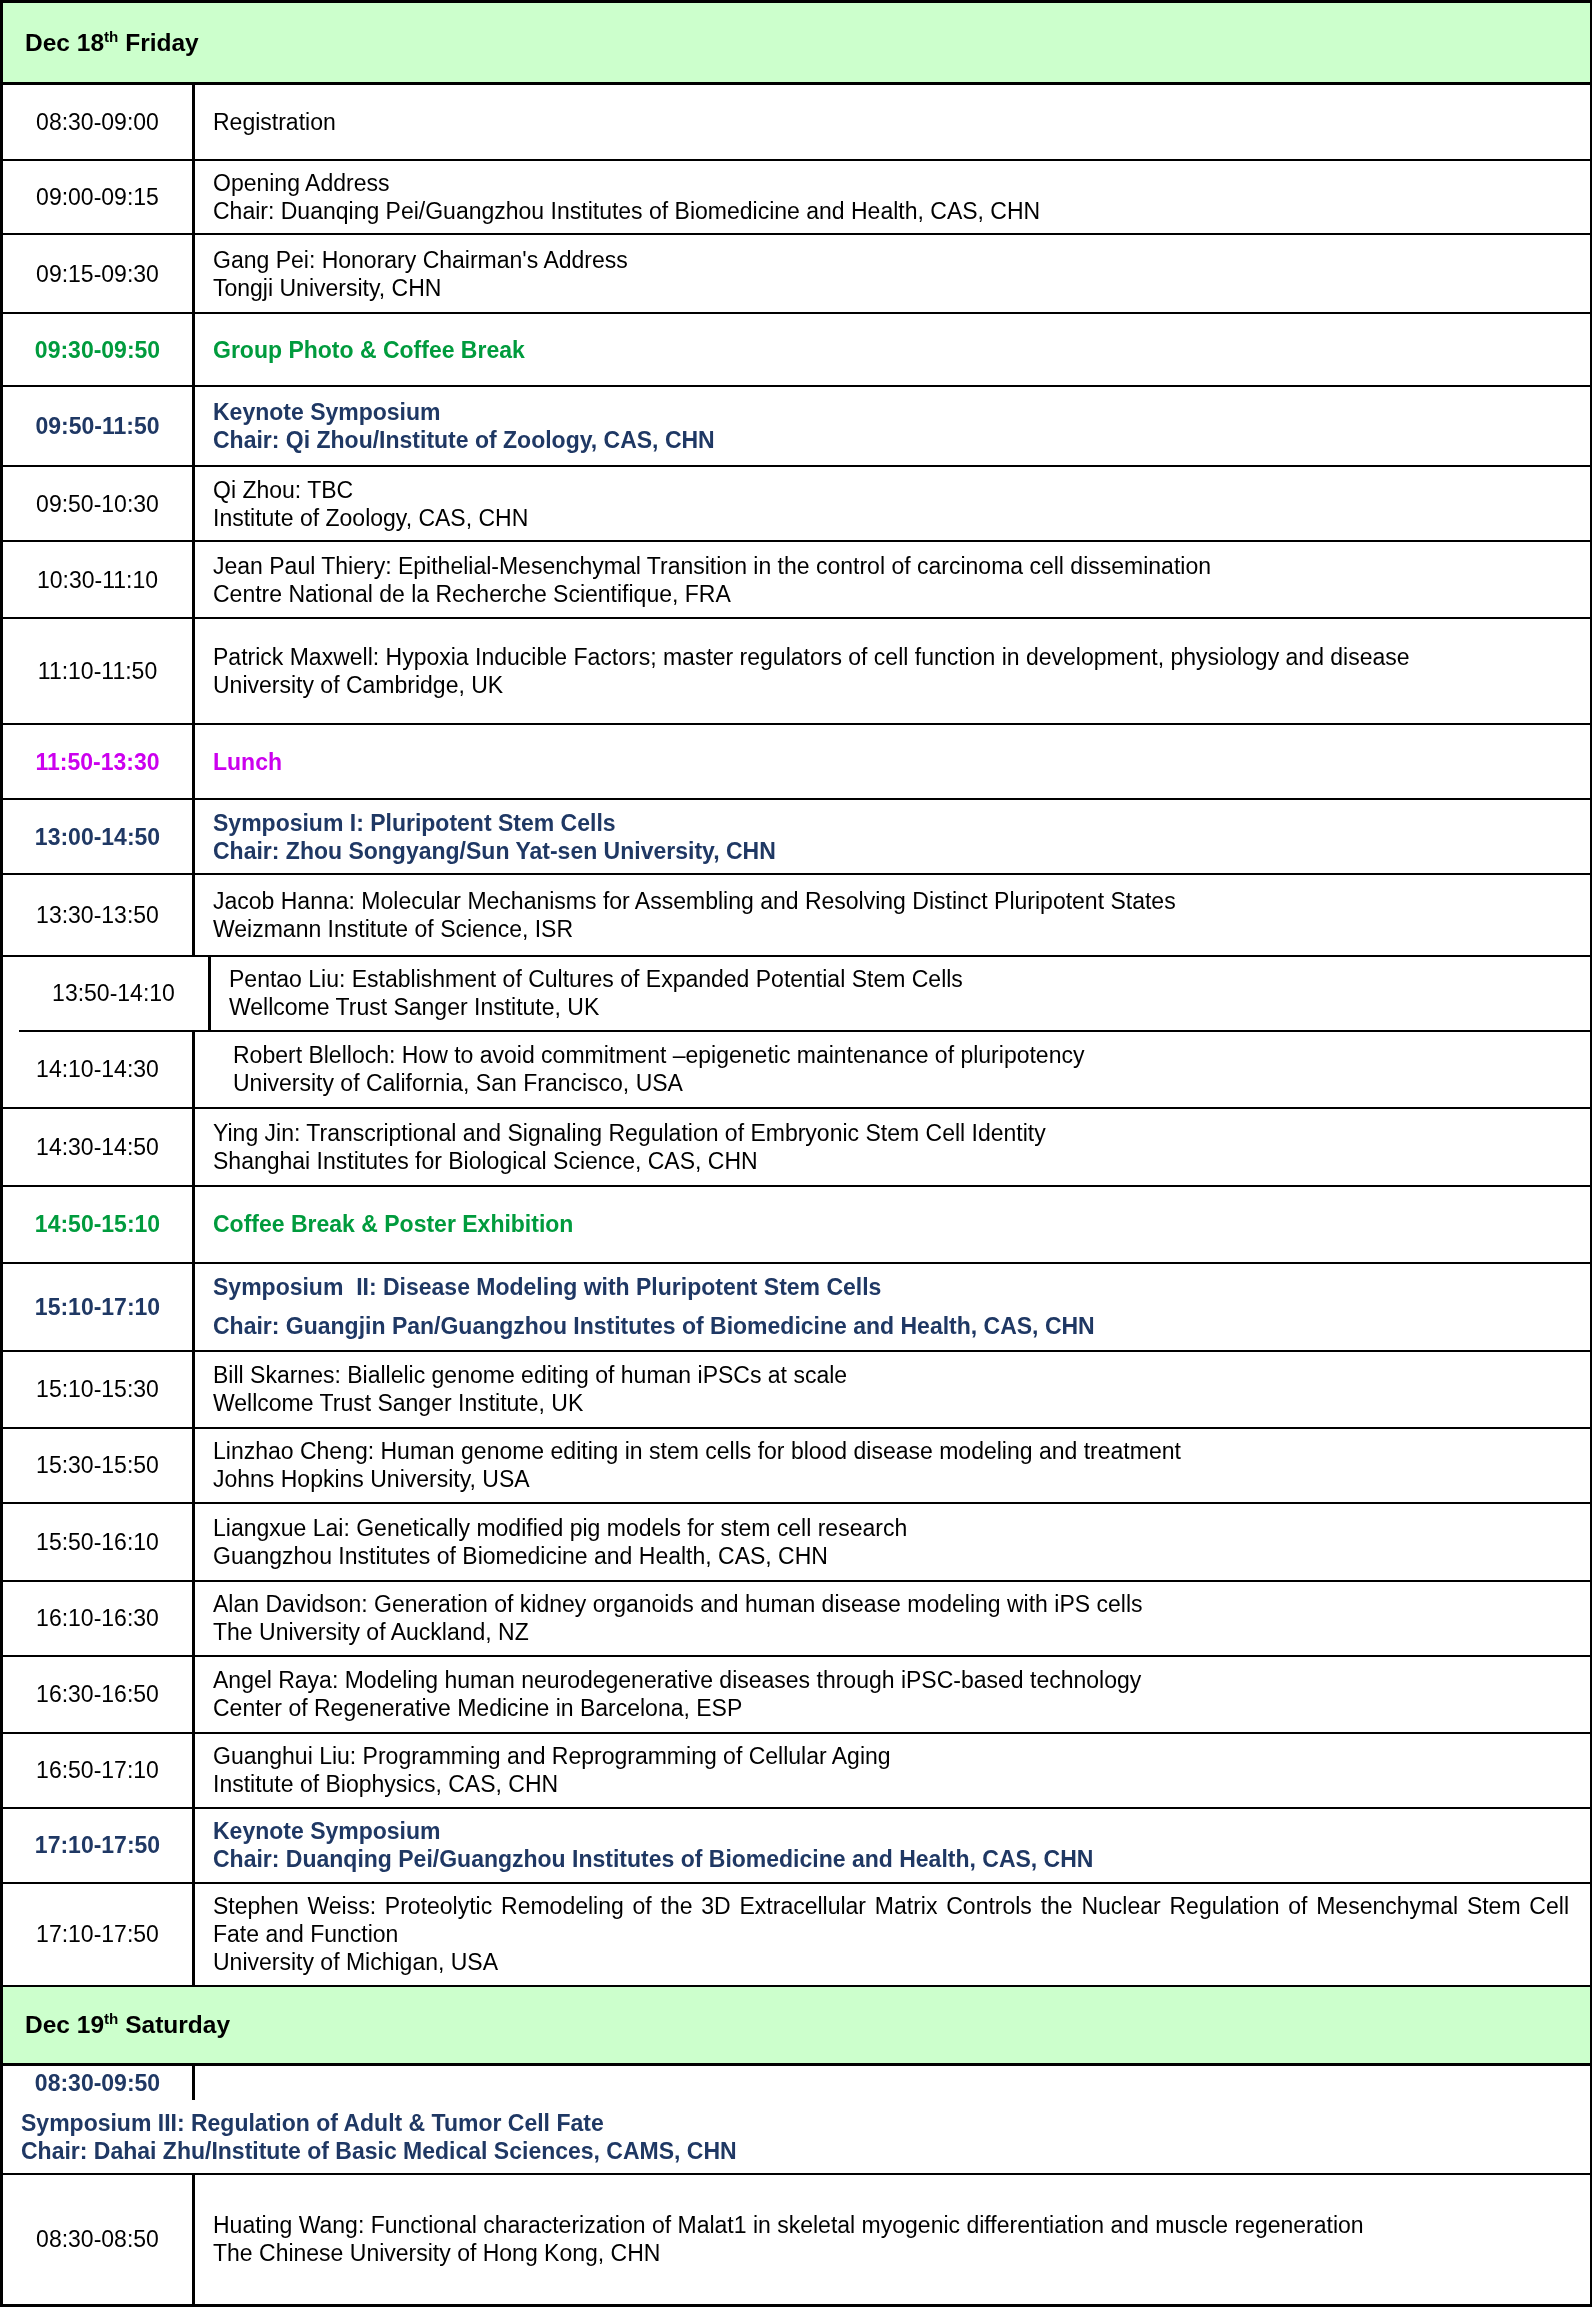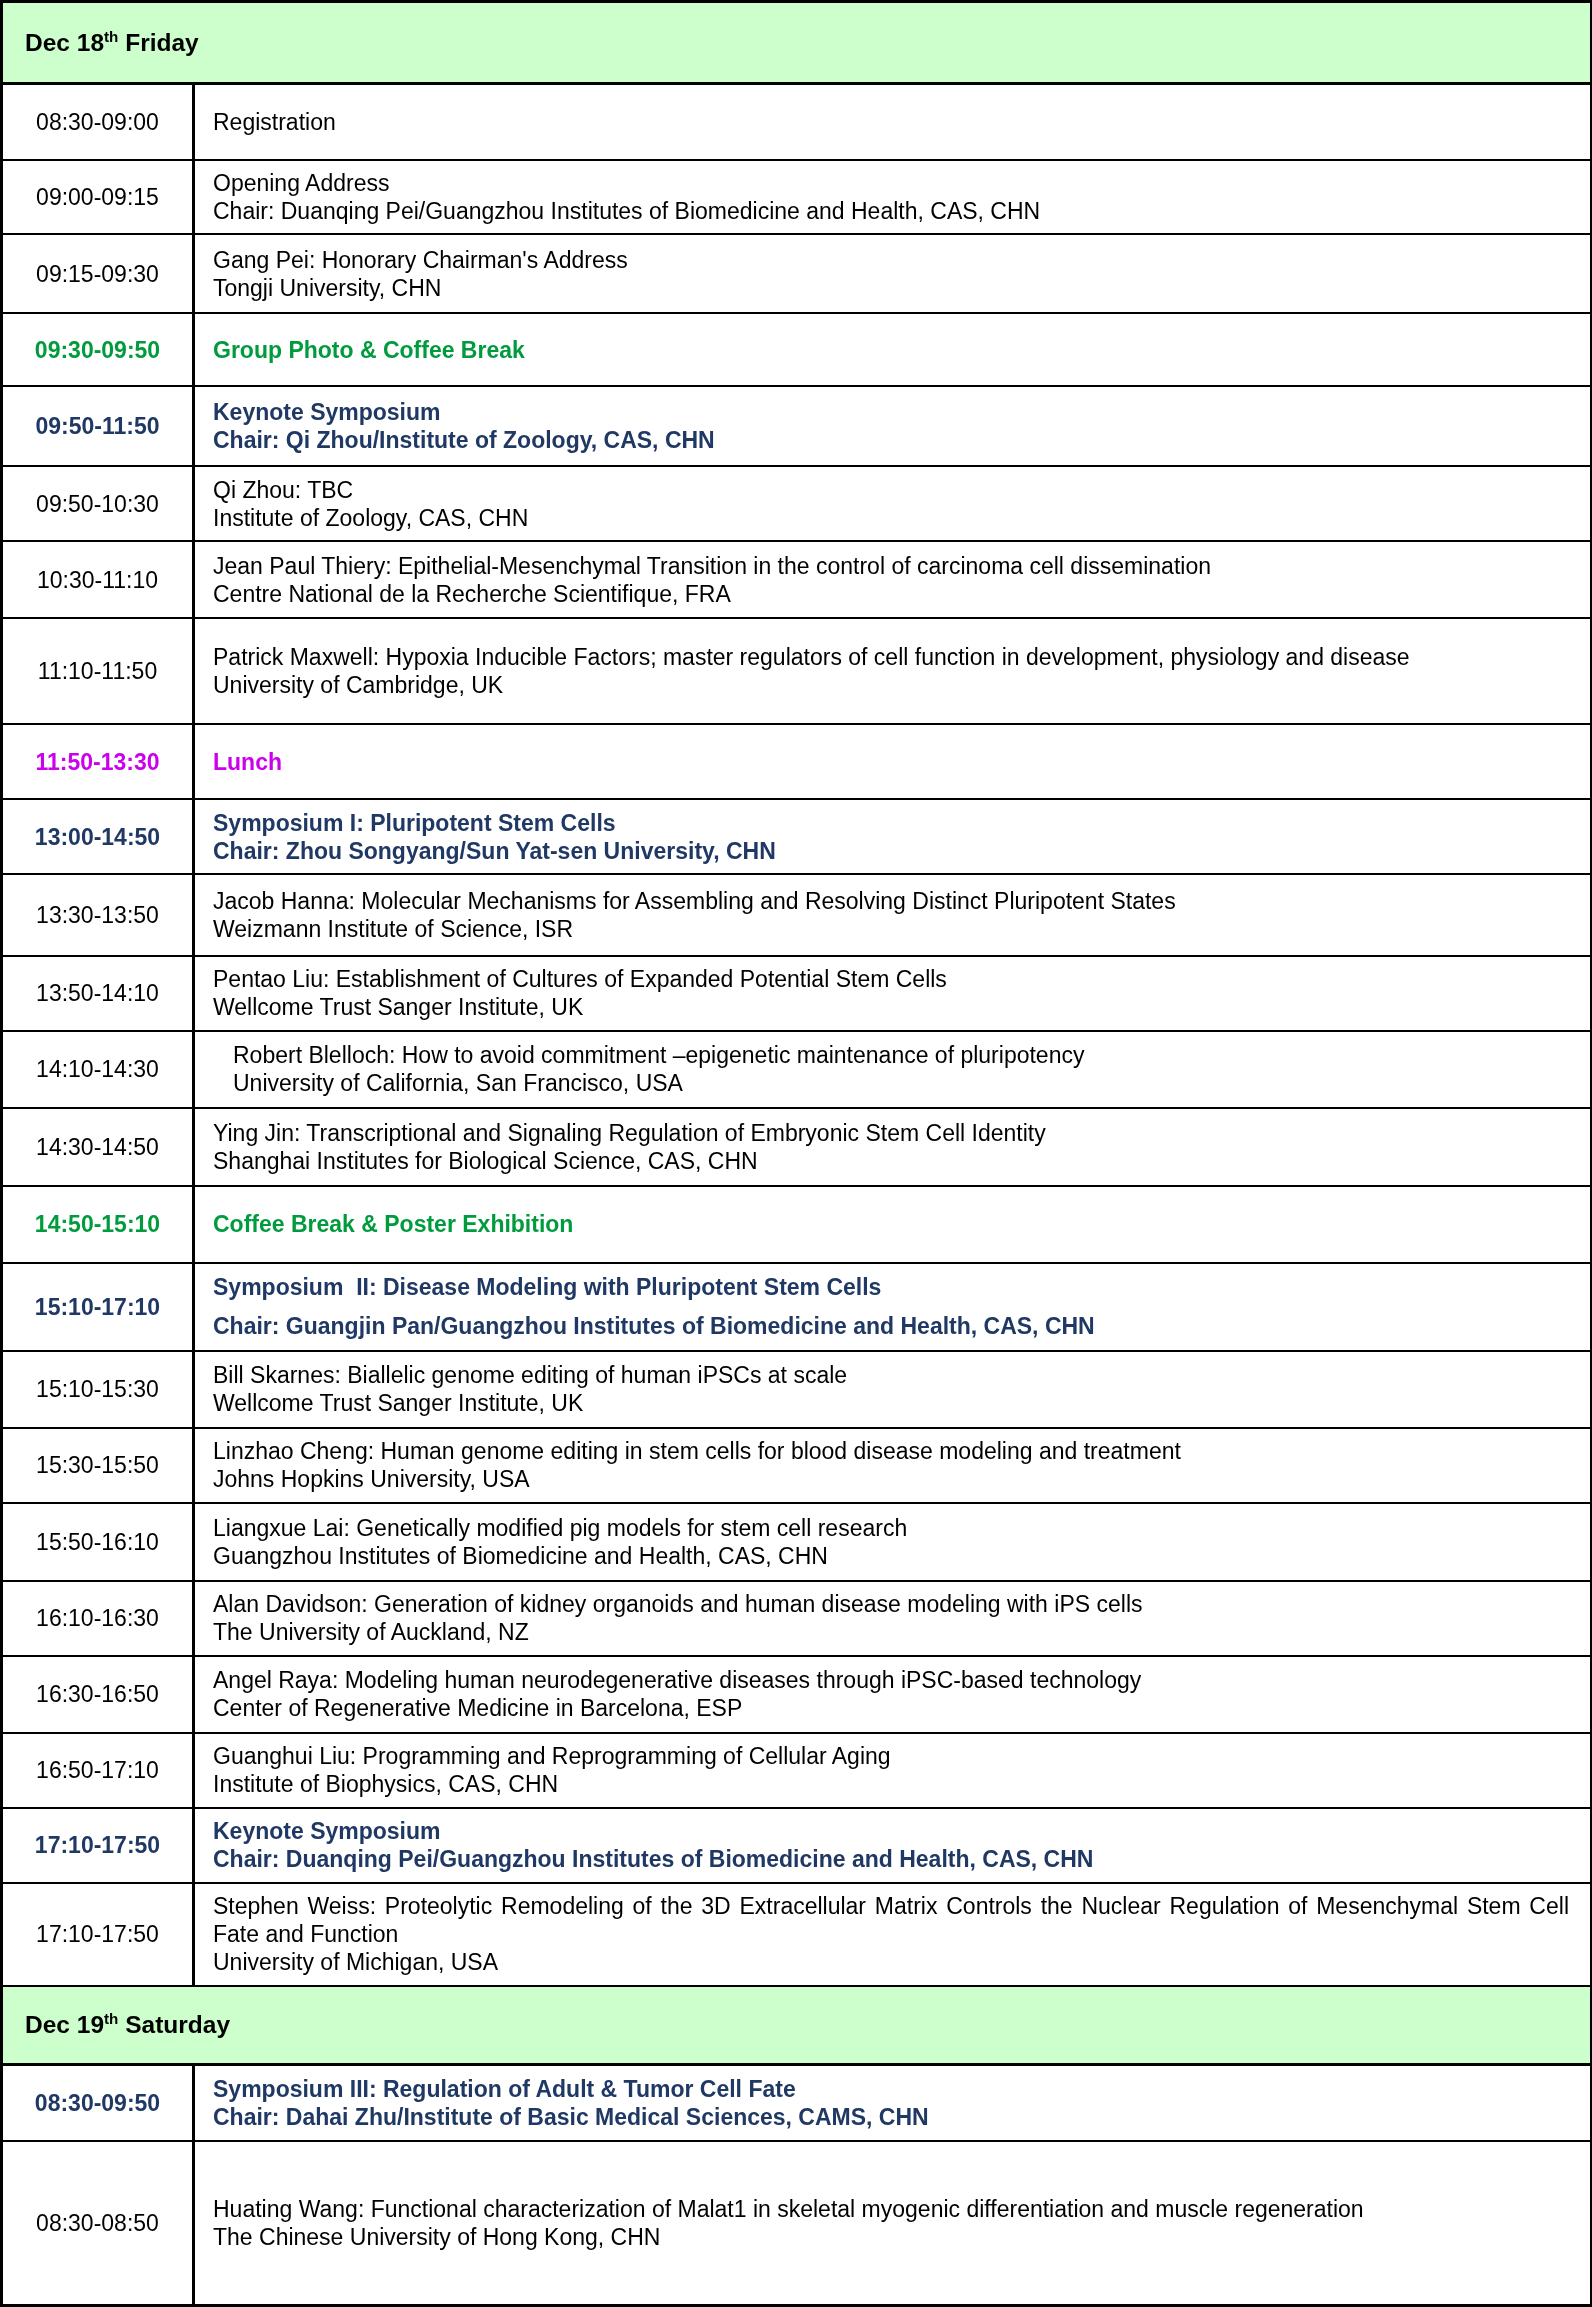--- a/index.html
+++ b/index.html
@@ -119,21 +119,21 @@
         <p><span>Chair: Zhou Songyang/</span><span class="it">Sun Yat-sen University, CHN</span></p>
       </div>
     </div>
     <div class="row v-plain" style="min-height: 82px;">
       <div class="time">13:30-13:50</div>
       <div class="content">
         <p><span>Jacob Hanna: Molecular Mechanisms for Assembling and Resolving Distinct Pluripotent States</span></p>
         <p><span class="it">Weizmann Institute of Science, ISR</span></p>
       </div>
     </div>
-    <div class="row v-plain" style="min-height: 75px;">
+    <div class="row v-plain" style="min-height: 75px; margin-left: 16px;">
       <div class="time">13:50-14:10</div>
       <div class="content">
         <p><span>Pentao Liu: Establishment of Cultures of Expanded Potential Stem Cells</span></p>
         <p><span class="it">Wellcome Trust Sanger Institute, UK</span></p>
       </div>
     </div>
     <div class="row v-plain" style="min-height: 77px; gap: 20px;">
       <div class="time">14:10-14:30</div>
       <div class="content">
         <p><span>Robert Blelloch: How to avoid commitment –epigenetic maintenance of pluripotency</span></p>
@@ -212,21 +212,21 @@
     <div class="row v-plain" style="min-height: 103px;">
       <div class="time">17:10-17:50</div>
       <div class="content">
         <p class="justify"><span>Stephen Weiss: Proteolytic Remodeling of the 3D Extracellular Matrix Controls the Nuclear Regulation of Mesenchymal Stem Cell Fate and Function</span></p>
         <p><span class="it">University of Michigan, USA</span></p>
       </div>
     </div>
     <div class="day-header" style="min-height: 79px;">
       <div class="lbl"><span>Dec 19</span><sup>th</sup><span> Saturday</span></div>
     </div>
-    <div class="row v-navy" style="min-height: 76px;">
+    <div class="row v-navy" style="min-height: 76px; flex-direction: column;">
       <div class="time">08:30-09:50</div>
       <div class="content">
         <p><span>Symposium III: Regulation of Adult &amp; Tumor Cell Fate</span></p>
         <p><span>Chair: Dahai Zhu/</span><span class="it">Institute of Basic Medical Sciences, CAMS, CHN</span></p>
       </div>
     </div>
     <div class="row v-plain" style="min-height: 106px;">
       <div class="time">08:30-08:50</div>
       <div class="content">
         <p class="justify"><span>Huating Wang: Functional characterization of Malat1 in skeletal myogenic differentiation and muscle regeneration</span></p>

